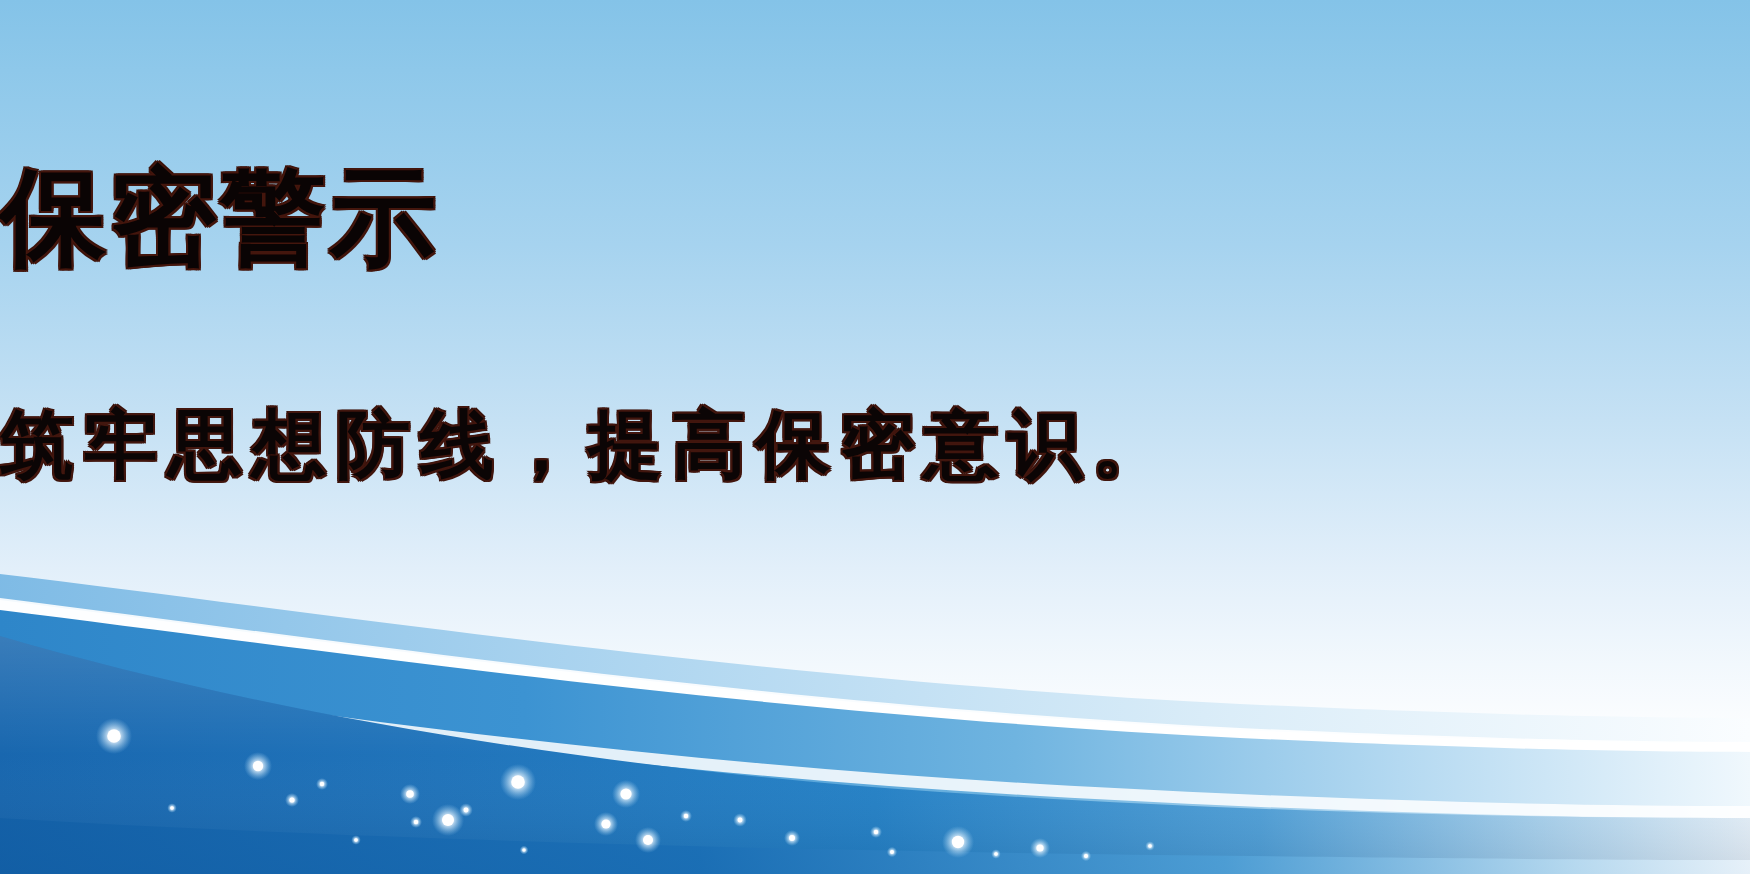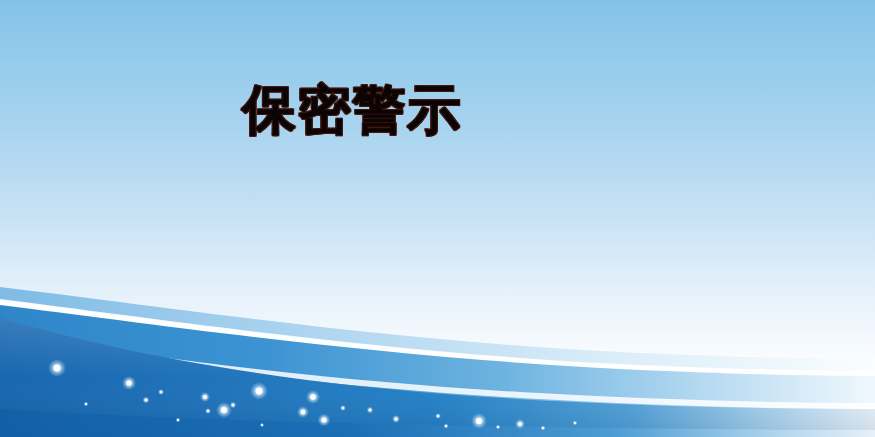--- a/index.html
+++ b/index.html
@@ -29,21 +29,21 @@
   }
   
   .waves {
     position:absolute; left:0; top:0; width:875px; height:437px;
   }
   .waves svg { display:block; width:875px; height:437px; }
 
   
   .textwrap {
     position:absolute; left:0; top:0; width:705px; height:437px;
-    display:flex; flex-direction:column; align-items:center;
+    display:flex; flex-direction:column; align-items:flex-start;
   }
   .title {
     margin-top:82px;
     font-size:53px;
     line-height:1.06;
     font-weight:bold;
     color:#0a0404;
     letter-spacing:2px;
     text-shadow:
        1px  0   0 #44160d,
@@ -201,15 +201,16 @@
         <circle cx="178" cy="420" r="2.4" fill="url(#gSpark)"></circle>
         <circle cx="178" cy="420" r="0.9" fill="#ffffff"></circle>
         <circle cx="262" cy="425" r="2.2" fill="url(#gSpark)"></circle>
         <circle cx="262" cy="425" r="0.8" fill="#ffffff"></circle>
       </g>
     </svg>
   </div>
 
   <div class="textwrap">
     <div class="title">保密警示</div>
+    <div class="subtitle">筑牢思想防线，提高保密意识。</div>
   </div>
 
 </div>
 
 </body></html>

